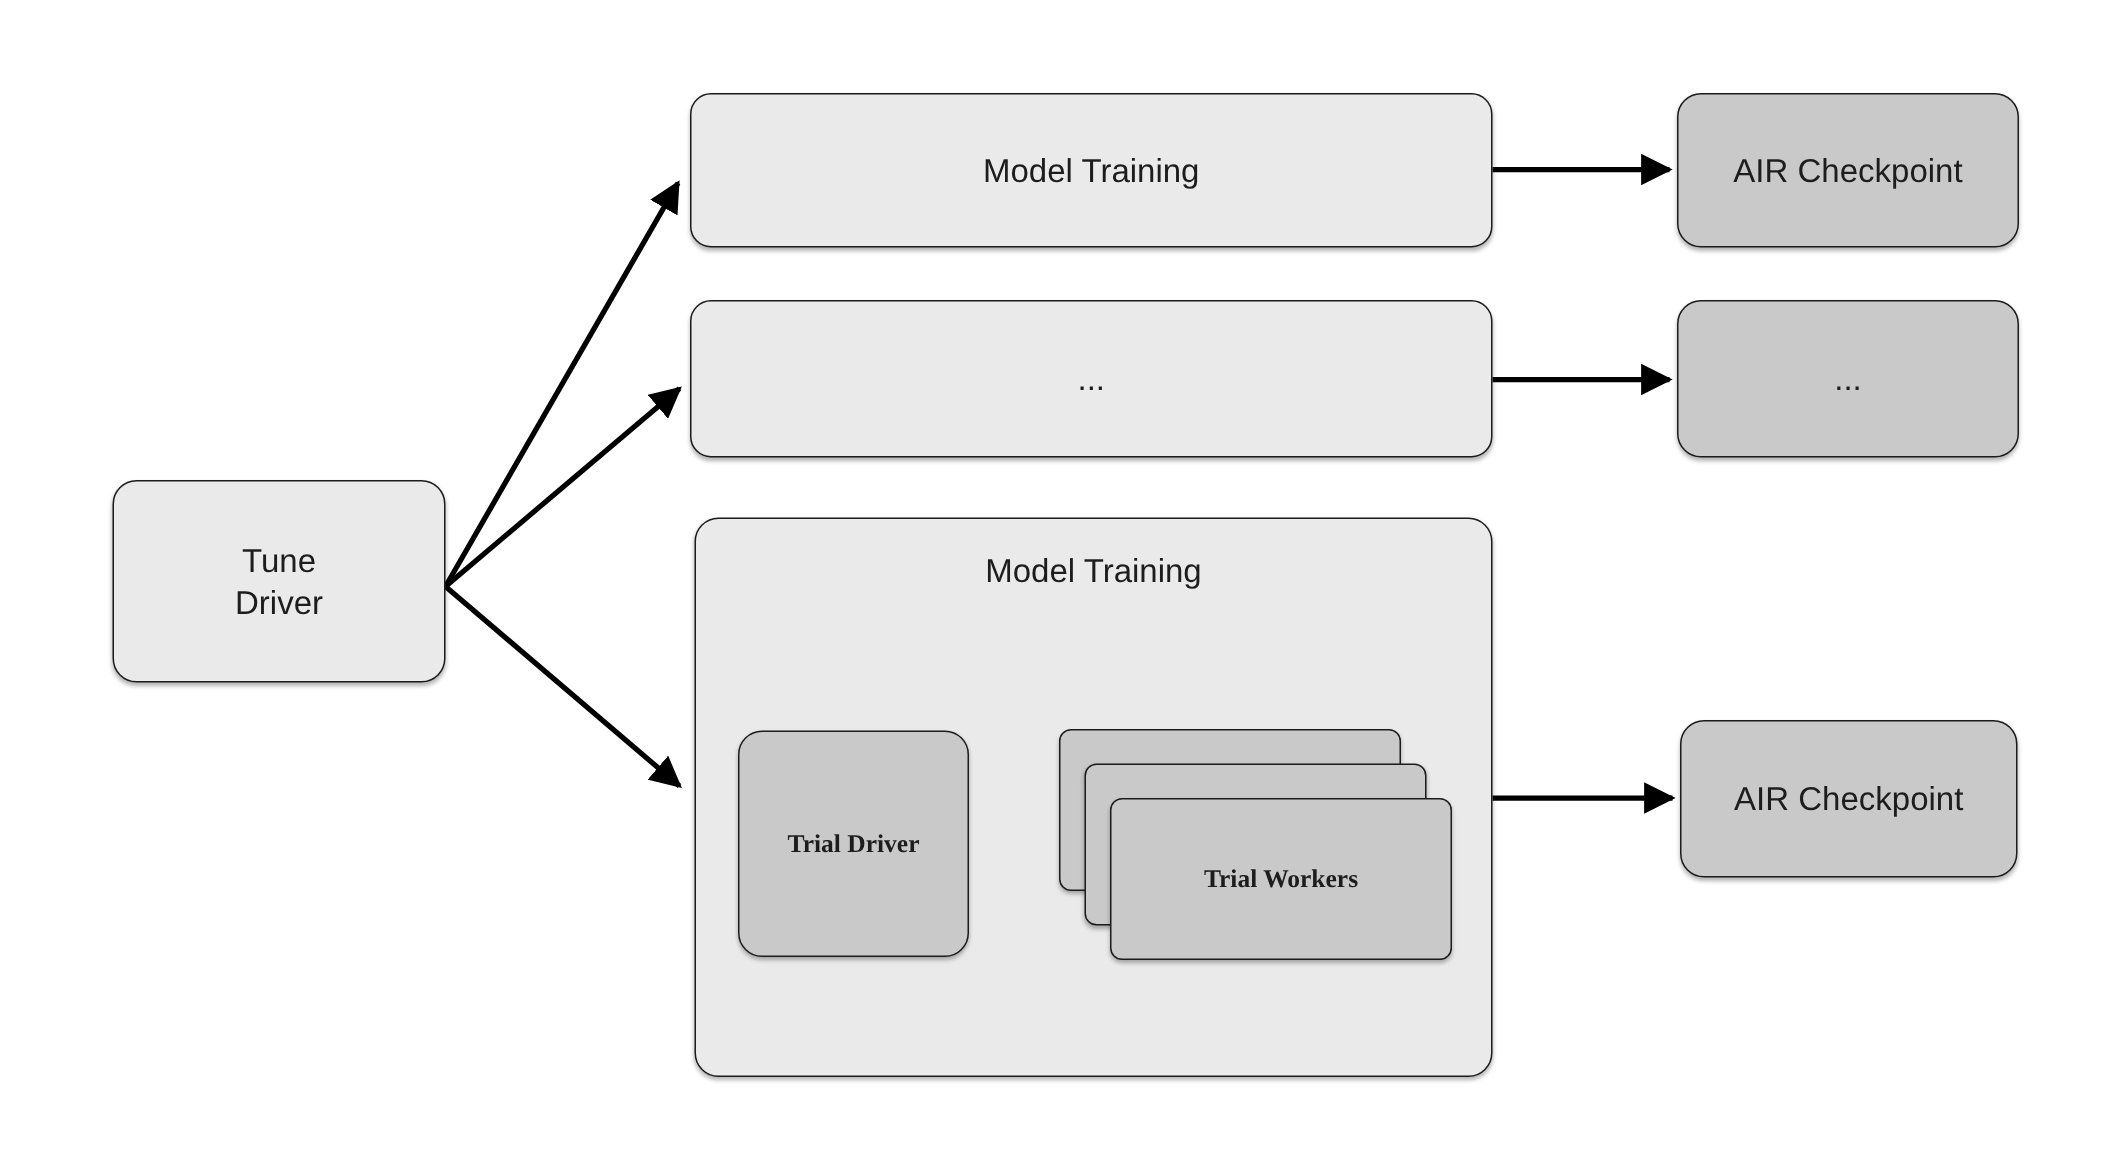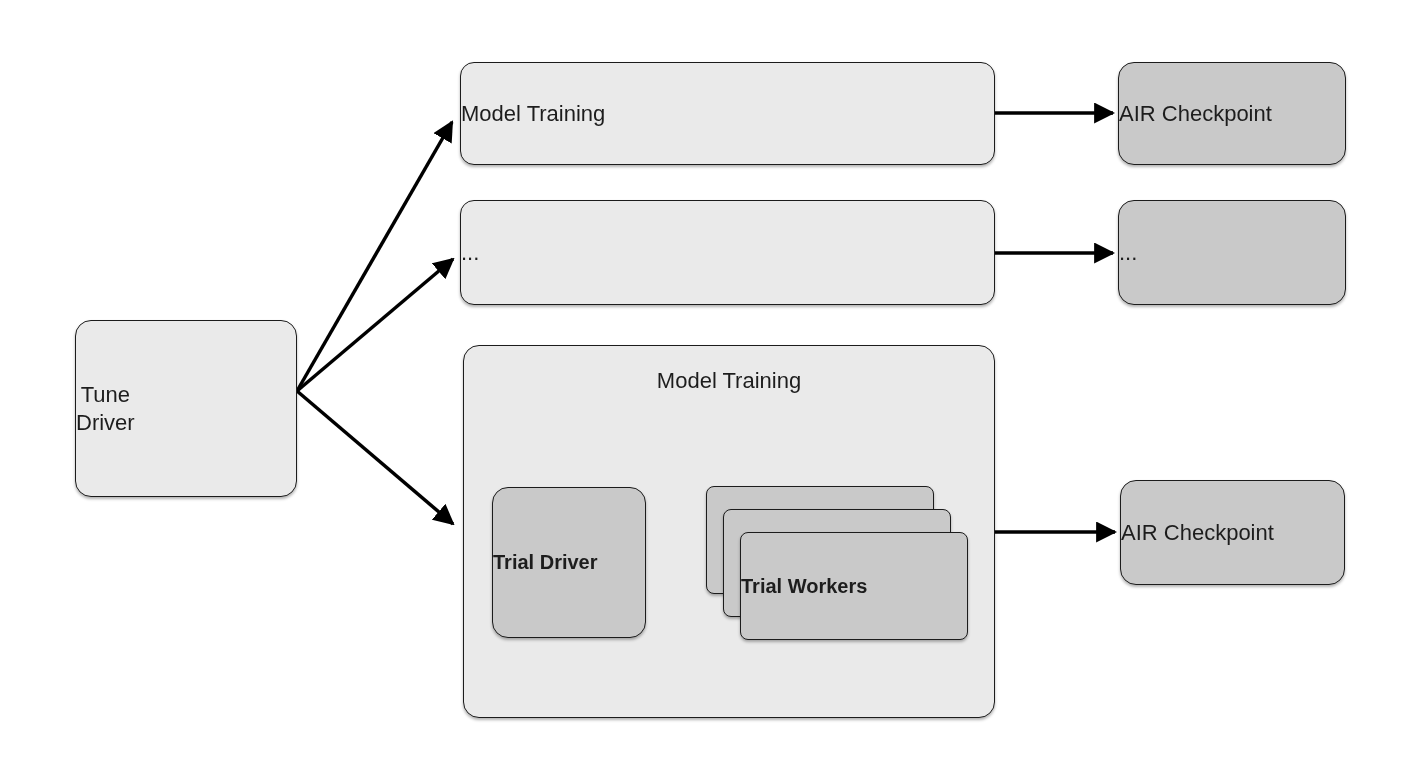--- a/index.html
+++ b/index.html
@@ -24,37 +24,38 @@
     position: absolute;
     left: 0; top: 0;
     width: 1408px; height: 769px;
     pointer-events: none;
   }
   .node {
     position: absolute;
     border: 1.5px solid var(--stroke);
     display: flex;
     align-items: center;
-    justify-content: flex-start;
+    justify-content: center;
     text-align: center;
     box-shadow: 0 2px 3px rgba(0,0,0,0.30);
   }
   .light { background: var(--light-fill); }
   .dark  { background: var(--dark-fill); }
   .node-label {
     font-size: 22px;
     line-height: 1.25;
     white-space: pre-line;
   }
   .bold-label {
     font-weight: bold;
-    font-size: 20px;
+    font-size: 17px;
+    font-family: Liberation Serif, serif;
   }
   
-  .tune-driver        { left: 75px;   top: 320px; width: 222px; height: 177px; border-radius: 16px; }
+  .tune-driver        { left: 75px;   top: 320px; width: 222px; height: 135px; border-radius: 16px; }
   .model-training-top { left: 460px;  top: 62px;  width: 535px; height: 103px; border-radius: 14px; }
   .air-checkpoint-top { left: 1118px; top: 62px;  width: 228px; height: 103px; border-radius: 16px; }
   .trial-ellipsis     { left: 460px;  top: 200px; width: 535px; height: 105px; border-radius: 14px; }
   .checkpoint-ellipsis{ left: 1118px; top: 200px; width: 228px; height: 105px; border-radius: 16px; }
   .group-box {
     left: 463px; top: 345px; width: 532px; height: 373px; border-radius: 16px;
     align-items: flex-start;
   }
   .group-title {
     width: 100%;

